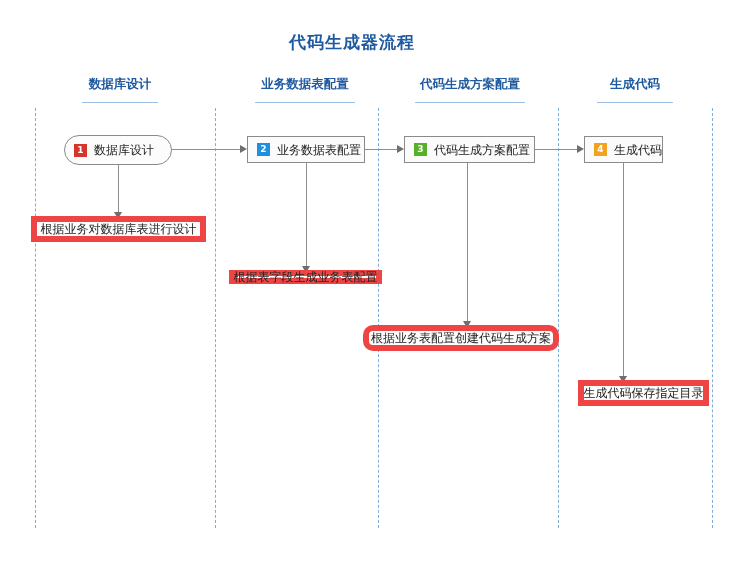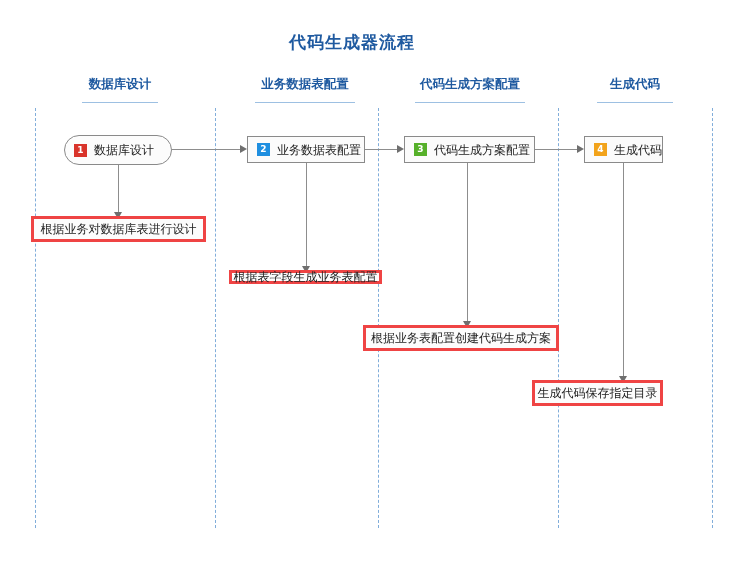--- a/index.html
+++ b/index.html
@@ -98,21 +98,21 @@
   .node .node-label { line-height: 1; }
 
   
   .desc {
     position: absolute;
     box-sizing: border-box;
     display: flex;
     align-items: center;
     justify-content: center;
     background: #fcfcfc;
-    border: 3px solid #ef4444;
+    border: 6px solid #ef4444;
     font-size: 12px;
     color: #222222;
     white-space: nowrap;
     padding: 0 8px;
   }
 
   
   .conn-h {
     position: absolute;
     height: 0;
@@ -213,21 +213,21 @@
   <div class="arrow-d" style="left:618.5px; top:376px;"></div>
 
   <div class="desc" style="left:31px; top:216px; width:175px; height:26px;">
     <span>根据业务对数据库表进行设计</span>
   </div>
 
   <div class="desc" style="left:229px; top:270px; width:153px; height:14px;">
     <span>根据表字段生成业务表配置</span>
   </div>
 
-  <div class="desc" style="left:363px; top:325px; width:196px; height:26px;">
+  <div class="desc" style="left:363px; top:325px; width:196px; height:26px;border-radius:10px;">
     <span>根据业务表配置创建代码生成方案</span>
   </div>
 
-  <div class="desc" style="left:532px; top:380px; width:131px; height:26px;padding-left:8px;">
+  <div class="desc" style="left:578px; top:380px; width:131px; height:26px;padding-left:8px;">
     <span>生成代码保存指定目录</span>
   </div>
 
 </div>
 
 </body></html>

